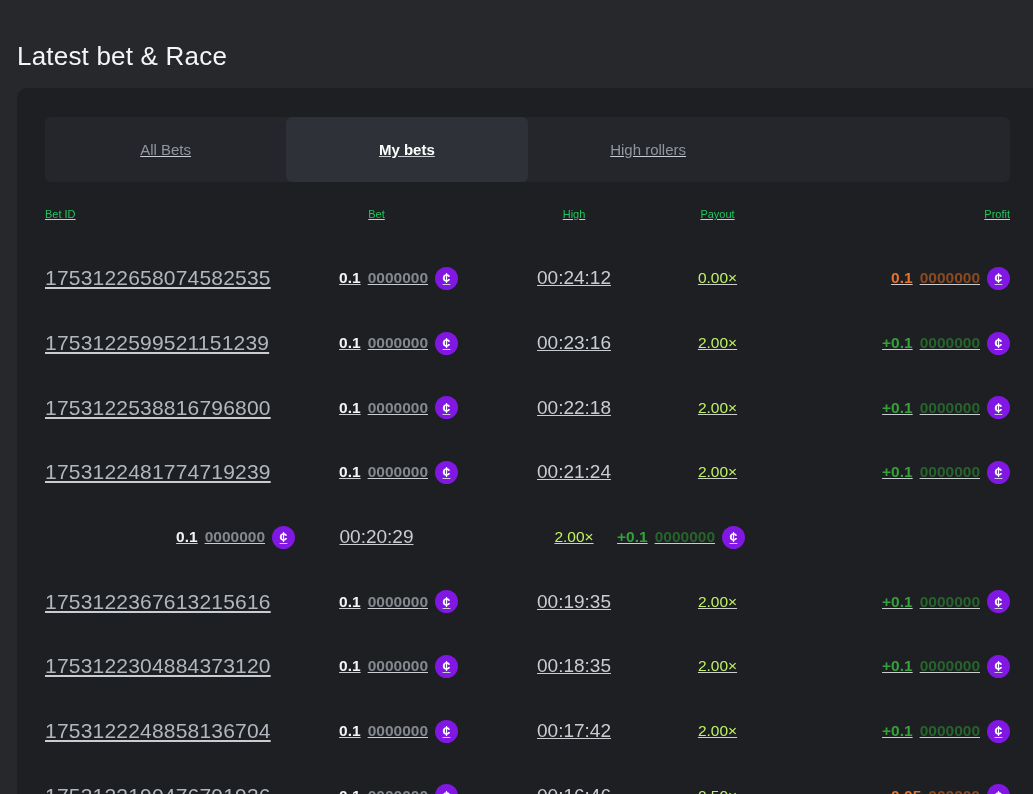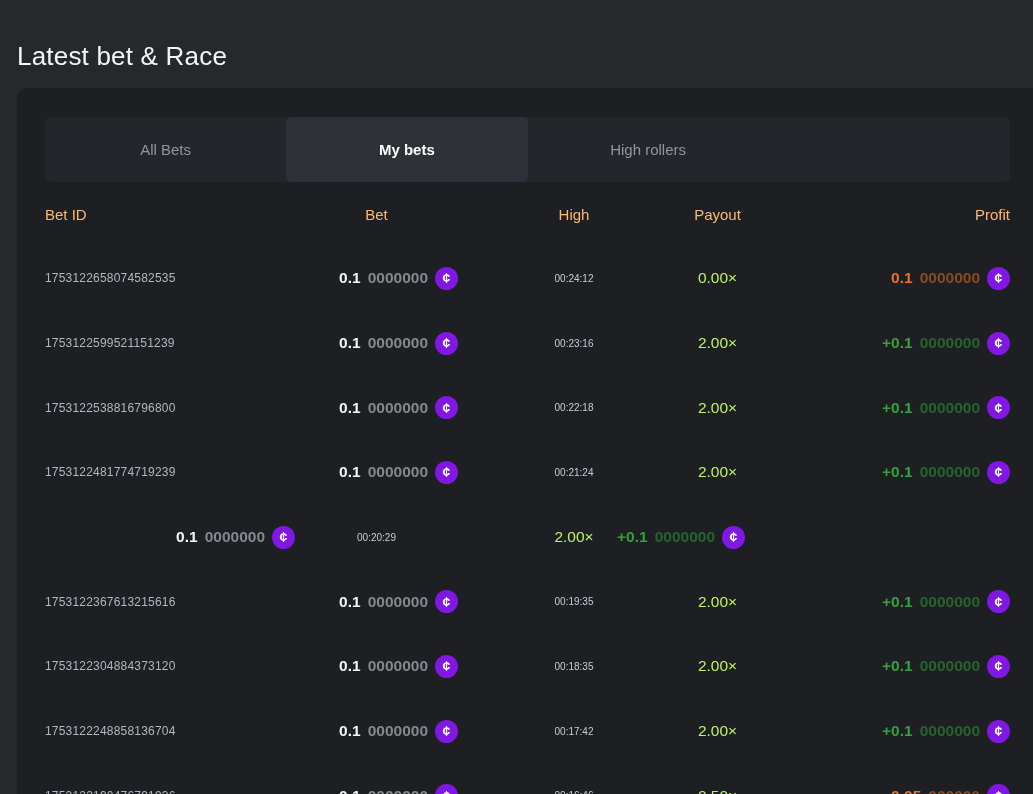--- a/index.html
+++ b/index.html
@@ -8,53 +8,53 @@
     background:#26282c;
     font-family:"Liberation Sans", sans-serif;
     color:#c9ccd1;
   }
   .top-band { height:88px; display:flex; align-items:flex-end; padding:0 0 16px 17px; }
   .page-title { color:#f4f5f6; font-size:26px; font-weight:500; letter-spacing:.2px; }
 
   .panel {
     margin-left:17px; height:706px; width:1016px;
     background:#1d1f23; border-radius:10px 0 0 0;
-    padding:29px 23px 4px 28px; overflow:hidden;
+    padding:29px 23px 4px 28px; overflow:hidden;text-decoration:underline;
   }
 
   .tabbar {
     display:grid; grid-template-columns:repeat(4,1fr);
     height:65px; background:#24262b; border-radius:6px;
   }
   .tab {
     display:flex; align-items:center; justify-content:center;
     font-size:15px; color:#8f96a0; cursor:pointer; user-select:none;
   }
   .tab.active { background:#2e3137; color:#ffffff; font-weight:700; border-radius:6px; }
 
   .grid-row {
     display:grid;
     grid-template-columns:250px 163px 232px 55px 1fr;
     align-items:center;
   }
-  .table-header { height:64px; color:#fdba74; font-size:15px; }
+  .table-header { height:64px; color:#22c55e; font-size:11px; }
   .table-header .h-bet   { justify-self:center; }
   .table-header .h-time  { justify-self:center; }
   .table-header .h-payout{ justify-self:center; }
   .table-header .h-profit{ justify-self:end; }
 
   .row { height:64.7px; }
-  .c-betid { color:#b2b7be; font-size:12px; letter-spacing:.2px; }
+  .c-betid { color:#b2b7be; font-size:21px; letter-spacing:.2px; }
   .c-bet {
     justify-self:end; display:flex; align-items:center; gap:7px;
     font-size:15.5px; font-weight:700;
   }
   .c-bet .amt-main { color:#f2f3f5; }
   .c-bet .amt-zeros { color:#84888f; }
-  .c-time { justify-self:center; color:#c9ccd1; font-size:10px;text-align:center; }
+  .c-time { justify-self:center; color:#c9ccd1; font-size:19px;text-align:center; }
   .c-payout { justify-self:center; color:#bef264; font-size:15.5px; }
   .c-profit {
     justify-self:end; display:flex; align-items:center; gap:7px;
     font-size:15.5px; font-weight:700;
   }
   .profit-loss .amt-main { color:#e8722b; }
   .profit-loss .amt-zeros { color:#8c4a20; }
   .profit-win .amt-main { color:#35a13a; }
   .profit-win .amt-zeros { color:#27642c; }
 

